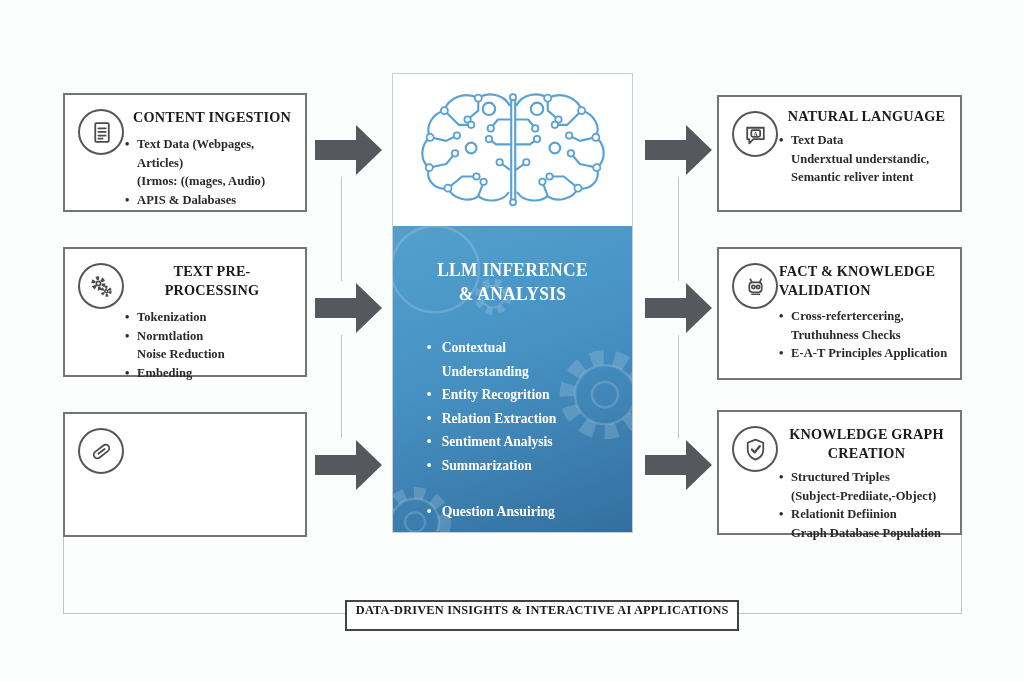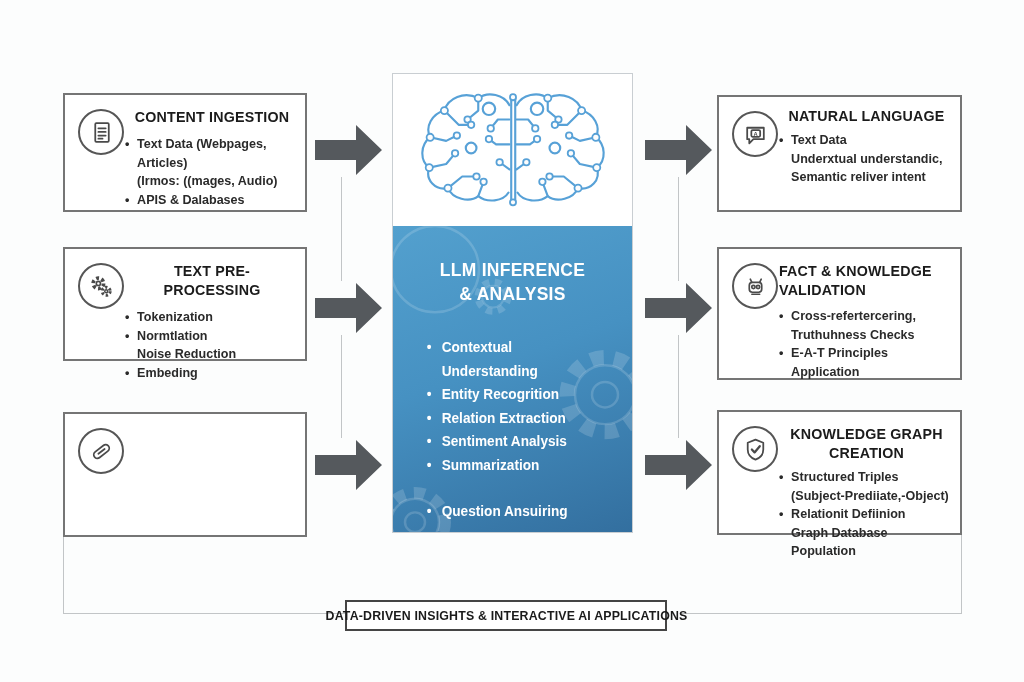--- a/index.html
+++ b/index.html
@@ -1,17 +1,17 @@
 <!DOCTYPE html>
 <html><head>
 <meta charset="utf-8">
 <style>
   html,body{margin:0;padding:0;background:#ffffff;}
   .canvas{position:relative;width:1024px;height:682px;background:#fcfdfd;overflow:hidden;
-          font-family:Liberation Sans, sans-serif;color:#222;}
+          font-family:Liberation Serif, serif;color:#222;}
   
   .box{position:absolute;background:#fff;border:2px solid #757575;box-sizing:border-box;}
   .icon-circle{position:absolute;left:13px;top:14px;width:46px;height:46px;border:2px solid #565656;
                border-radius:50%;display:flex;align-items:center;justify-content:center;box-sizing:border-box;}
   .box-content{position:absolute;left:60px;top:12px;right:6px;}
   .box-title{font-size:15.5px;font-weight:bold;color:#1b1b1b;text-align:center;letter-spacing:.2px;
              transform:scaleX(.92);transform-origin:center top;line-height:19px;margin:0;}
   .box-title.ta-left{text-align:left;transform-origin:left top;}
   .lines{margin-top:9px;font-weight:bold;font-size:13.5px;line-height:18.5px;color:#2a2a2a;
          transform:scaleX(.93);transform-origin:left top;width:106%;}
@@ -28,22 +28,22 @@
   .center-lines{position:relative;margin:30px 0 0 28px;color:#fff;font-weight:bold;font-size:14.5px;
                 line-height:23.5px;transform:scaleX(.94);transform-origin:left top;width:90%;}
   .center-lines .ln{padding-left:22px;}
   .center-lines .ln.b::before{left:6px;}
   .gap-top{margin-top:23px;}
   .gears-bg{position:absolute;left:0;top:0;width:100%;height:100%;}
   
   .arrow{position:absolute;width:68px;height:54px;}
   .conn{position:absolute;background:#c2c5c7;}
   
-  .banner{position:absolute;left:345px;top:600px;width:322px;height:31px;background:#fff;
-          border:2px solid #454545;box-sizing:border-box;display:flex;align-items:center;justify-content:center;}
+  .banner{position:absolute;left:345px;top:600px;width:394px;height:31px;background:#fff;
+          border:2px solid #454545;box-sizing:border-box;display:flex;justify-content:center;}
   .banner-label{font-size:13px;font-weight:bold;color:#1b1b1b;letter-spacing:.2px;transform:scaleX(.95);white-space:nowrap;}
   svg{display:block;}
 </style>
 </head>
 <body>
 
 <div class="canvas">
 
   <div class="box" style="left:63px;top:93px;width:244px;height:119px;">
     <div class="icon-circle">
@@ -58,21 +58,21 @@
     <div class="box-content">
       <h3 class="box-title">CONTENT INGESTION</h3>
       <div class="lines">
         <div class="ln b">Text Data (Webpages, Articles)</div>
         <div class="ln c">(Irmos: ((mages, Audio)</div>
         <div class="ln b">APIS &amp; Dalabases</div>
       </div>
     </div>
   </div>
 
-  <div class="box" style="left:63px;top:247px;width:244px;height:114px;">
+  <div class="box" style="left:63px;top:247px;width:244px;height:130px;">
     <div class="icon-circle">
       <svg width="27" height="27" viewBox="0 0 26 26" stroke="#4a4a4a" fill="none">
         <circle cx="10" cy="10" r="5" stroke-width="3.6" stroke-dasharray="2.8 2.4"></circle>
         <circle cx="10" cy="10" r="2" stroke-width="1.6"></circle>
         <circle cx="17.5" cy="17.5" r="3.8" stroke-width="3" stroke-dasharray="2.2 1.9"></circle>
         <circle cx="17.5" cy="17.5" r="1.4" stroke-width="1.4"></circle>
       </svg>
     </div>
     <div class="box-content">
       <h3 class="box-title">TEXT PRE-PROCESSING</h3>

